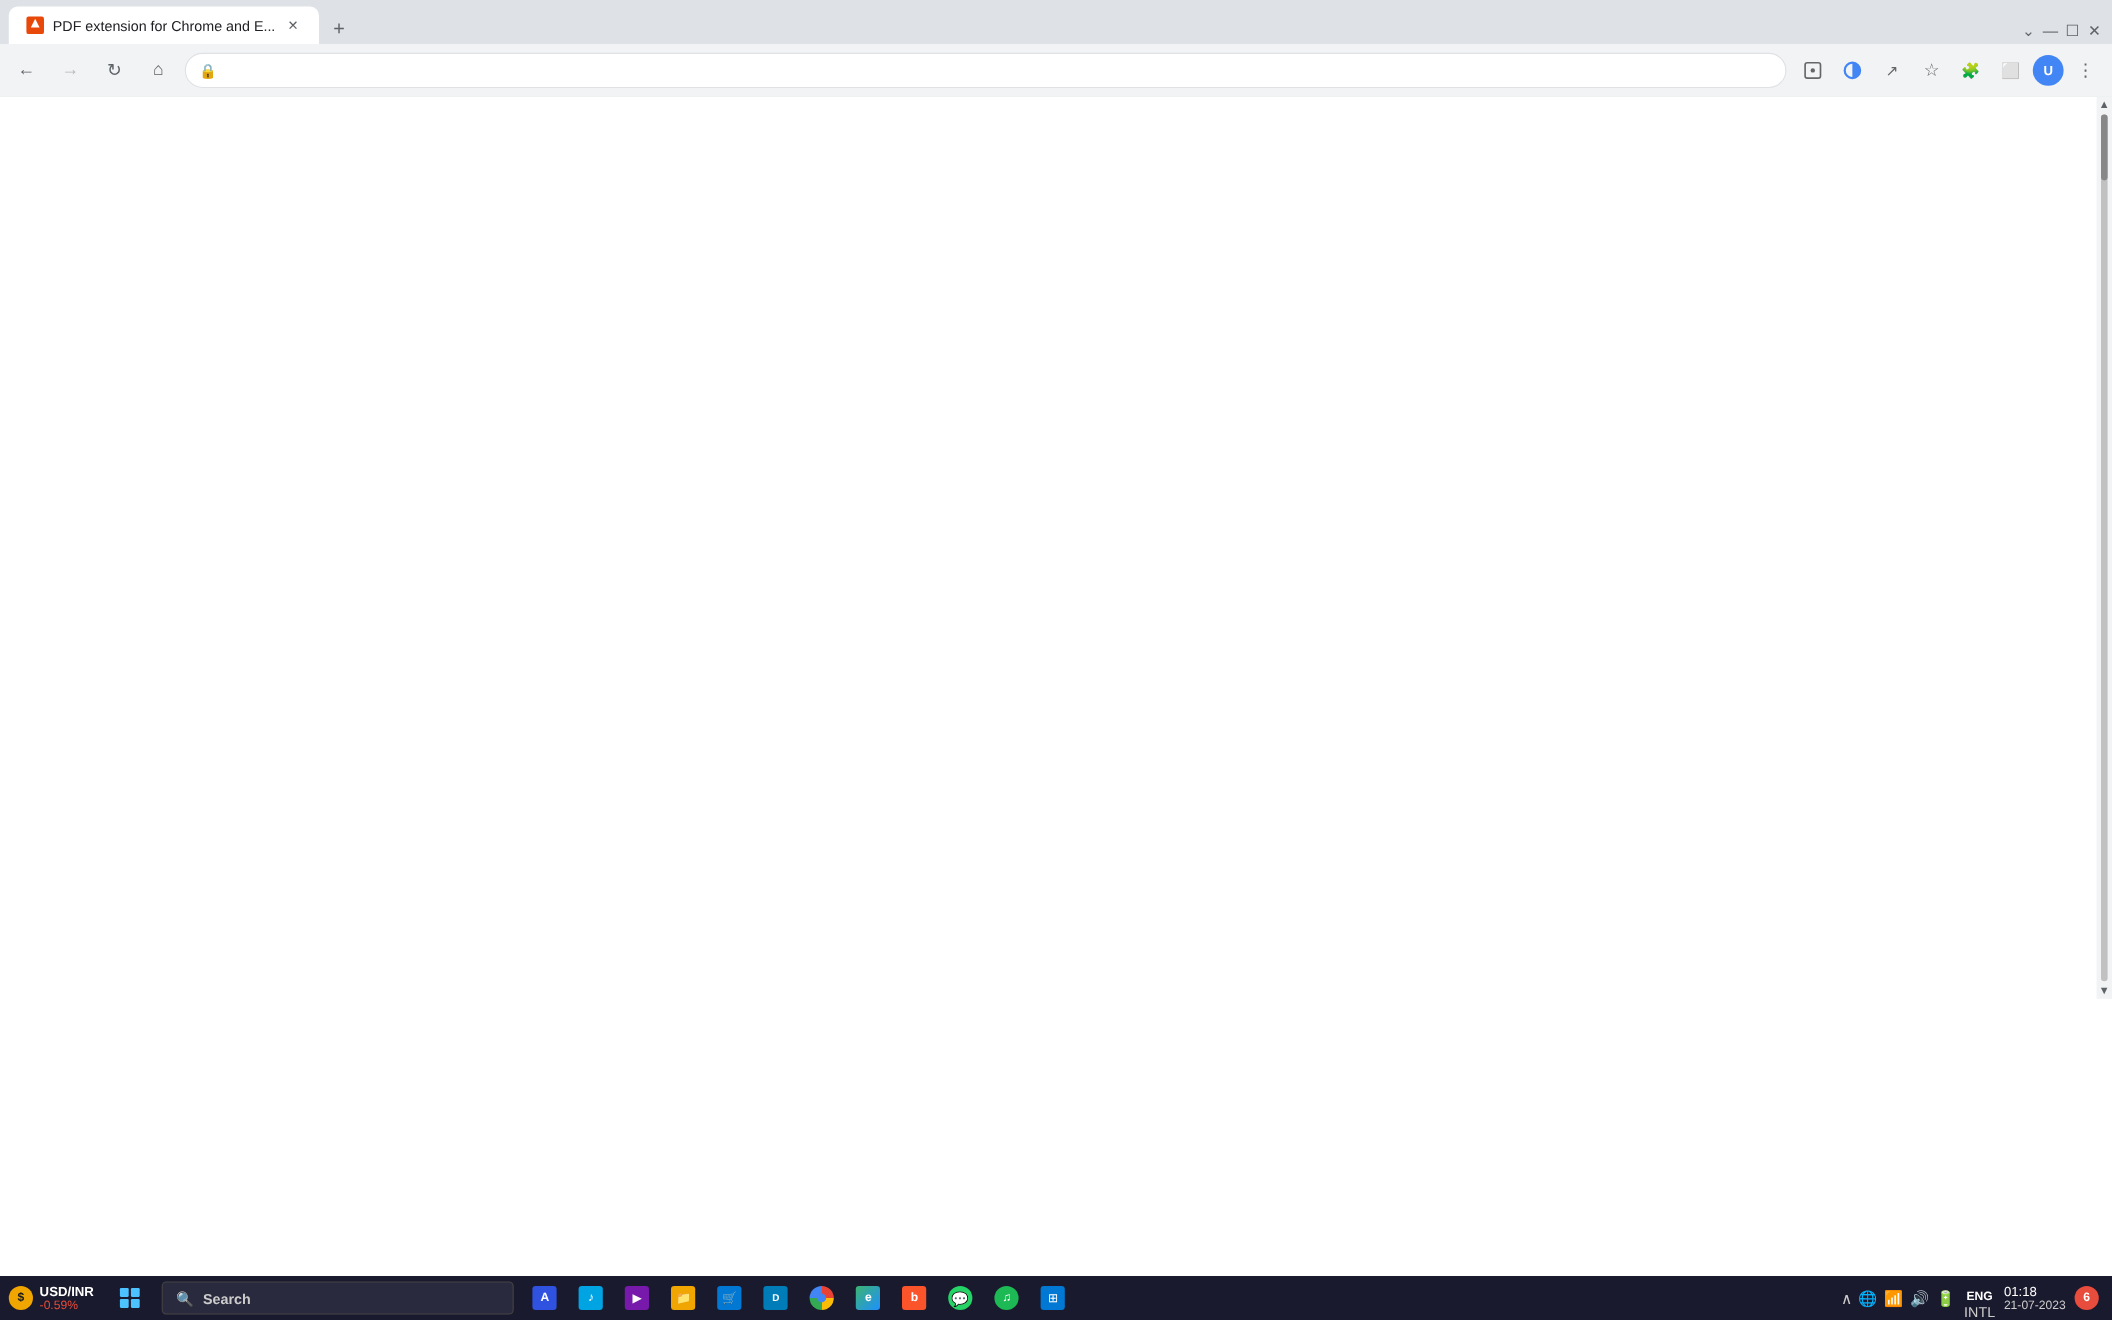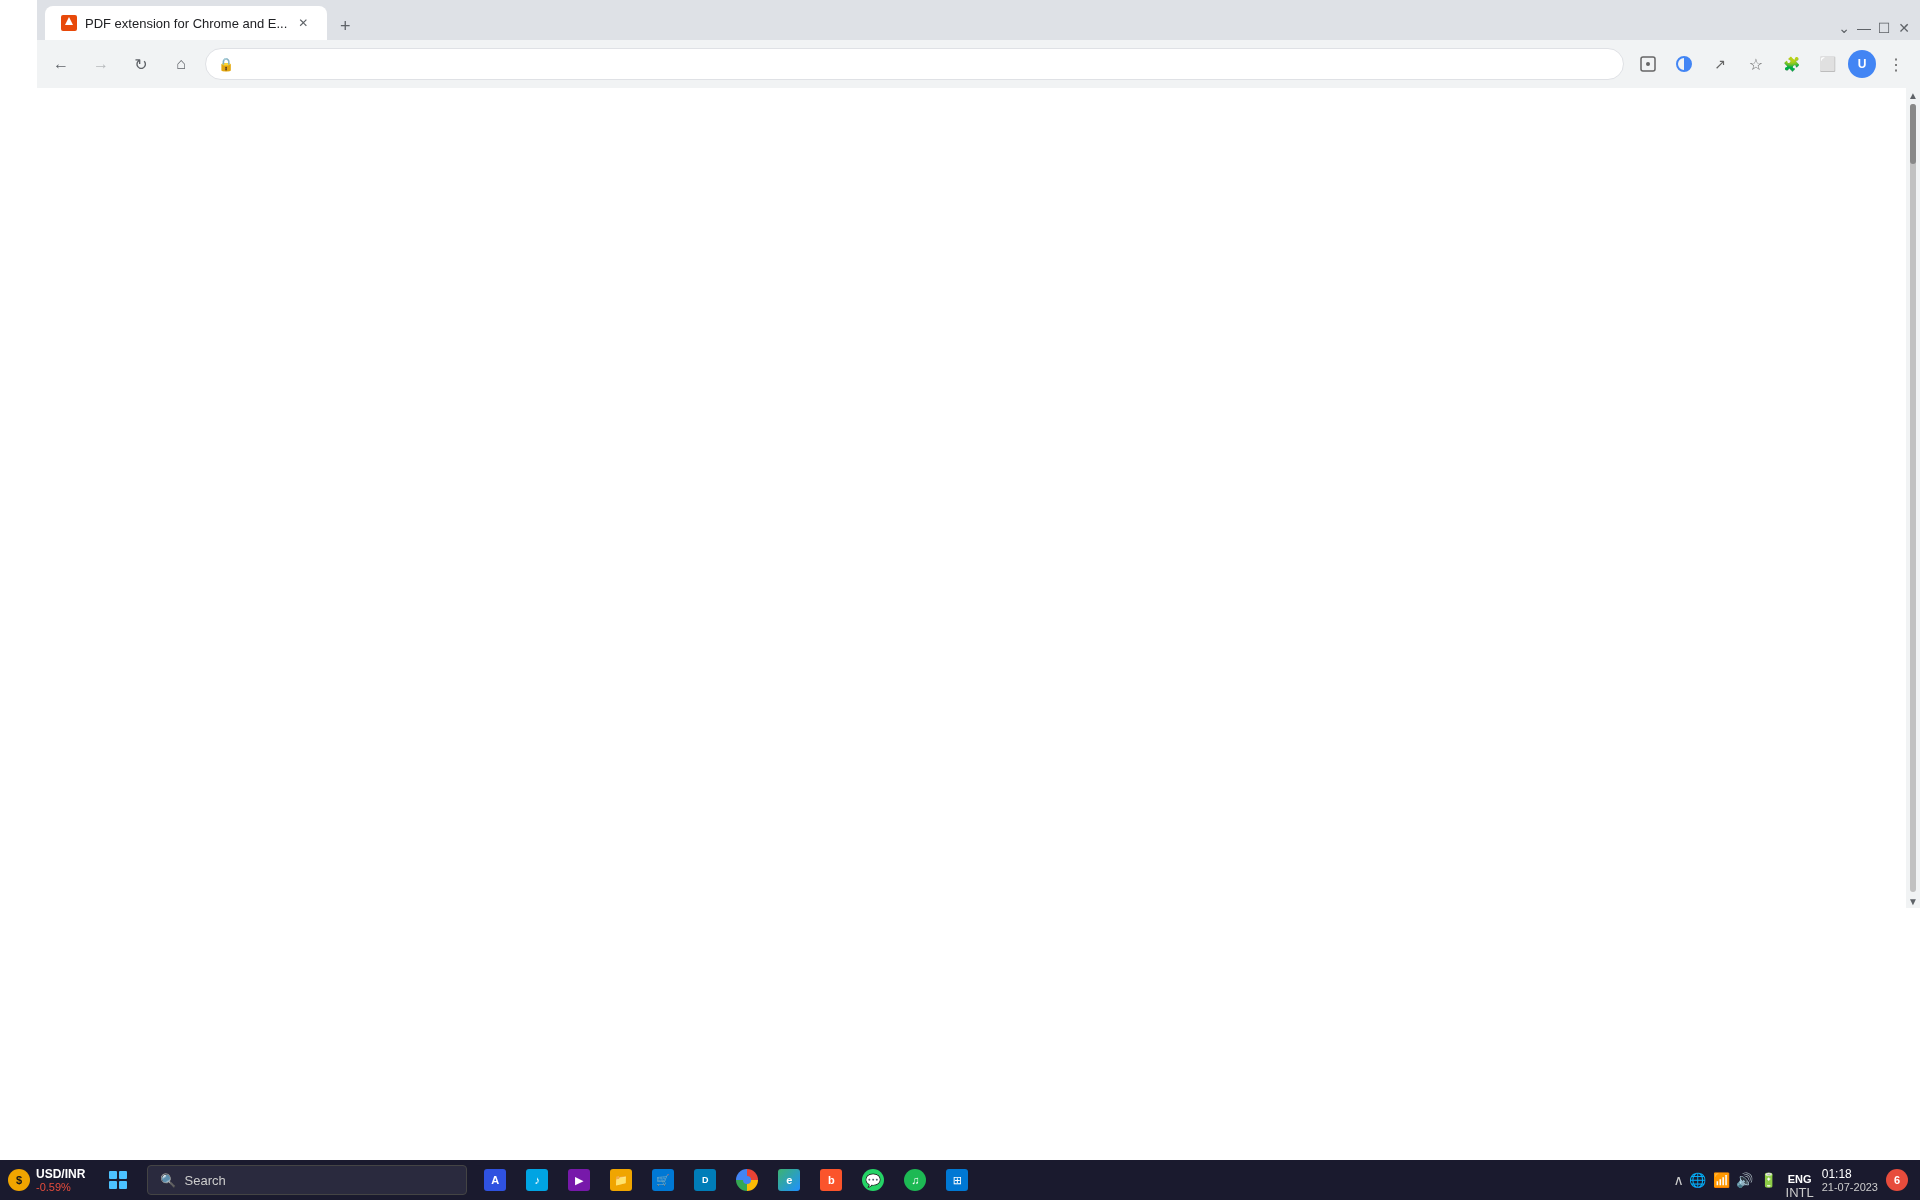--- a/index.html
+++ b/index.html
@@ -30,41 +30,41 @@
     .scrollbar-track { flex: 1; width: 6px; background: #c1c1c1; border-radius: 3px; margin: 2px 0; }
     .scrollbar-thumb { width: 6px; height: 60px; background: #888; border-radius: 3px; }
 
     
     .website { position: absolute; top: 88px; left: 0; right: 14px; bottom: 40px; overflow: hidden; background: #fff; }
 
     
     .taskbar { position: fixed; bottom: 0; left: 0; right: 0; height: 40px; background: #1a1a2e; display: flex; align-items: center; z-index: 100; }
     .taskbar-start { width: 50px; height: 40px; display: flex; align-items: center; justify-content: center; cursor: pointer; }
     .taskbar-search { display: flex; align-items: center; height: 30px; background: #2a2a3e; border: 1px solid #444; border-radius: 4px; padding: 0 12px; gap: 8px; margin: 0 4px; width: 320px; cursor: text; }
-    .taskbar-search-text { font-size: 13px; color: #ccc; }
+    .taskbar-search-text { font-size: 13px; color: #ccc; font-weight: bold; }
     .taskbar-apps { display: flex; align-items: center; gap: 2px; padding: 0 4px; }
     .taskbar-app { width: 40px; height: 40px; display: flex; align-items: center; justify-content: center; cursor: pointer; border-radius: 4px; }
     .taskbar-notif { width: 22px; height: 22px; background: #e74c3c; border-radius: 50%; display: flex; align-items: center; justify-content: center; color: white; font-size: 11px; font-weight: bold; }
     .taskbar-icon { font-size: 14px; color: #ccc; cursor: pointer; }
 
     
     .currency-widget { display: flex; align-items: center; gap: 6px; padding: 2px 8px; }
     .currency-icon { width: 22px; height: 22px; background: #f0a500; border-radius: 50%; display: flex; align-items: center; justify-content: center; font-size: 11px; font-weight: bold; color: #1a1a1a; }
     .currency-pair { font-size: 12px; color: #fff; font-weight: 600; }
     .currency-change { font-size: 11px; color: #e74c3c; }
 
     
     .win-icon { display: grid; grid-template-columns: 1fr 1fr; gap: 2px; width: 18px; height: 18px; }
     .win-square { background: #4cc2ff; border-radius: 1px; }
     .win-square:nth-child(3) { background: #4cc2ff; }
   </style>
 </head>
 <body>
 
-<div style="position:relative;padding-left:37px;">
+<div style="position:relative;">
 
   <div class="browser-chrome">
     <div style="background:#dee1e6; height:40px; display:flex; align-items:flex-end; padding:0 8px;">
       <div class="browser-tab">
         <div class="browser-tab-favicon">
           <svg width="12" height="12" viewBox="0 0 12 12" fill="none">
             <path d="M6 0L10 8H2L6 0Z" fill="white"></path>
           </svg>
         </div>
         <span class="browser-tab-title">PDF extension for Chrome and E...</span>

